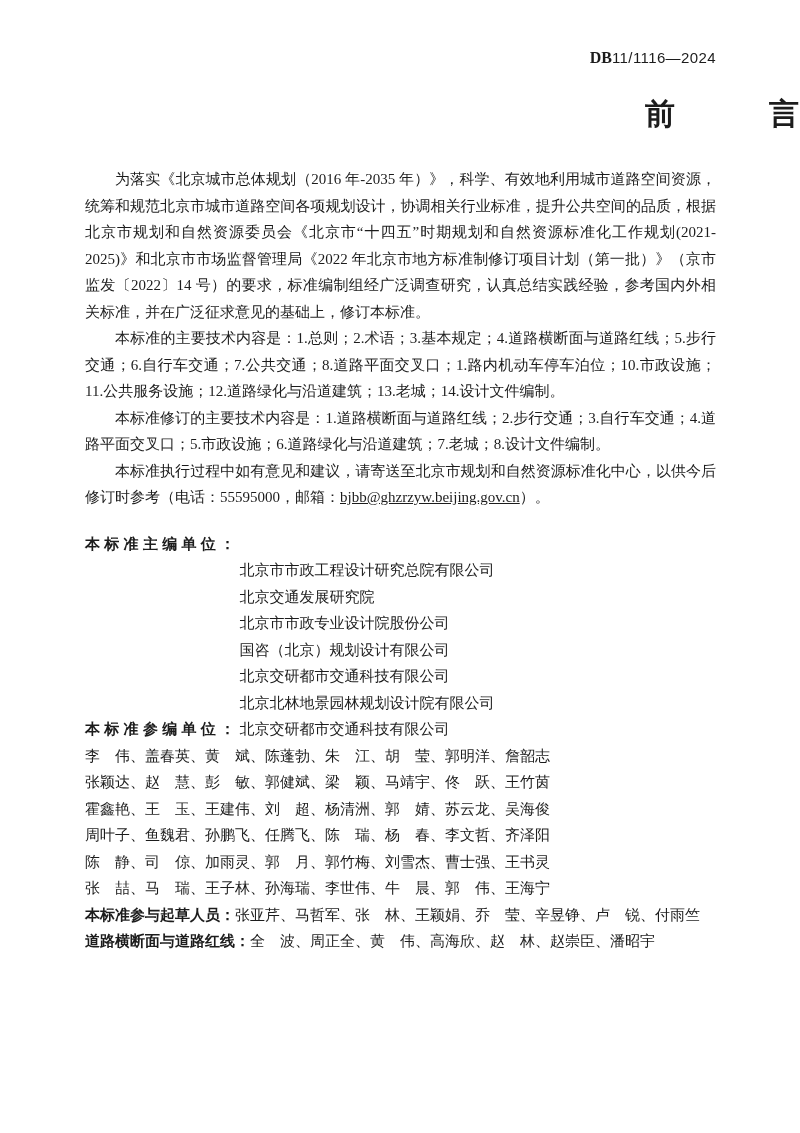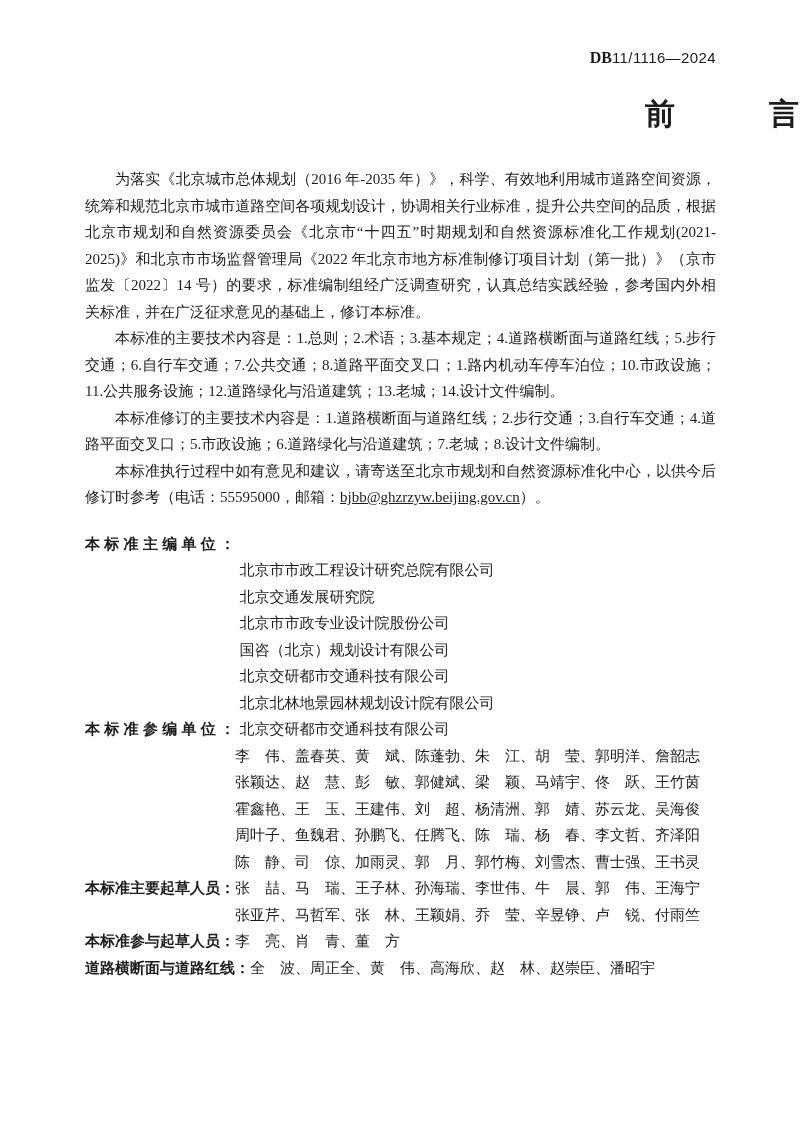--- a/index.html
+++ b/index.html
@@ -94,36 +94,34 @@
           <div class="line">北京交通发展研究院</div>
           <div class="line">北京市市政专业设计院股份公司</div>
           <div class="line">国咨（北京）规划设计有限公司</div>
           <div class="line">北京交研都市交通科技有限公司</div>
           <div class="line">北京北林地景园林规划设计院有限公司</div>
           <div class="line">北京交研都市交通科技有限公司</div>
         </div>
       </div>
 
       <div class="section">
-        <div class="label">本标准主要起草人员：</div>
         <div class="lines">
           <div class="line">李　伟、盖春英、黄　斌、陈蓬勃、朱　江、胡　莹、郭明洋、詹韶志</div>
           <div class="line">张颖达、赵　慧、彭　敏、郭健斌、梁　颖、马靖宇、佟　跃、王竹茵</div>
           <div class="line">霍鑫艳、王　玉、王建伟、刘　超、杨清洲、郭　婧、苏云龙、吴海俊</div>
           <div class="line">周叶子、鱼魏君、孙鹏飞、任腾飞、陈　瑞、杨　春、李文哲、齐泽阳</div>
           <div class="line">陈　静、司　倞、加雨灵、郭　月、郭竹梅、刘雪杰、曹士强、王书灵</div>
           <div class="line">张　喆、马　瑞、王子林、孙海瑞、李世伟、牛　晨、郭　伟、王海宁</div>
         </div>
       </div>
 
       <div class="section">
         <div class="label">本标准参与起草人员：</div>
         <div class="lines">
           <div class="line">张亚芹、马哲军、张　林、王颖娟、乔　莹、辛昱铮、卢　锐、付雨竺</div>
-          <div class="line">李　亮、肖　青、董　方</div>
         </div>
       </div>
 
       <div class="section">
         <div class="label">道路横断面与道路红线：</div>
         <div class="lines">
           <div class="line">全　波、周正全、黄　伟、高海欣、赵　林、赵崇臣、潘昭宇</div>
         </div>
       </div>
 

